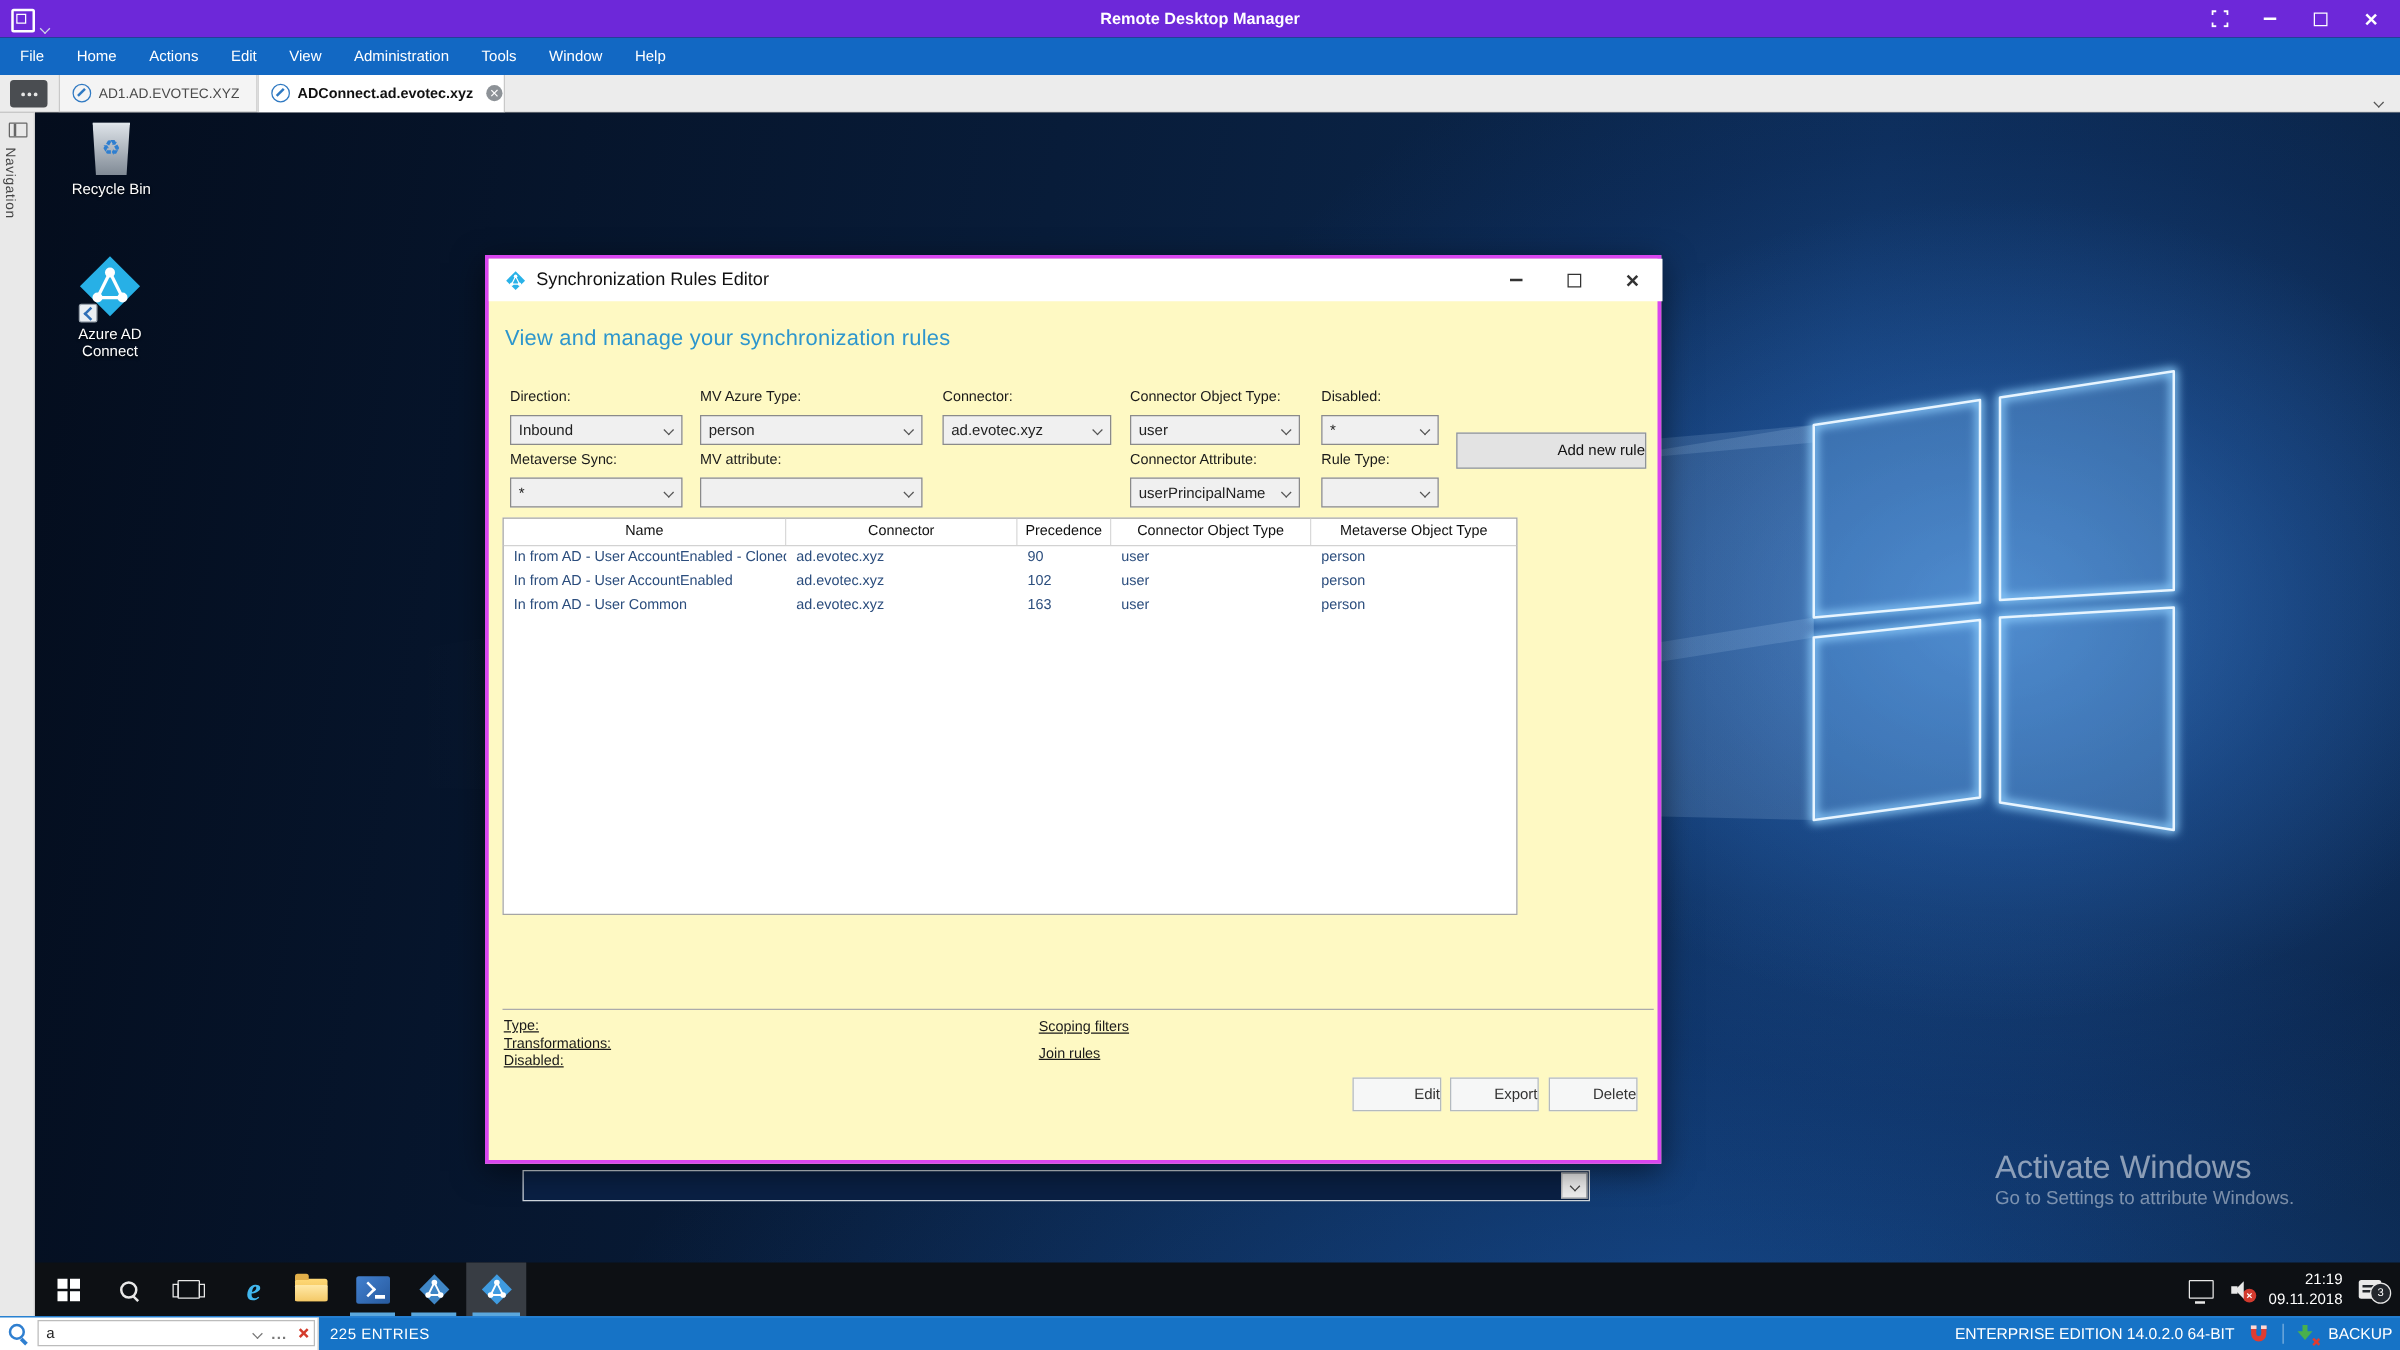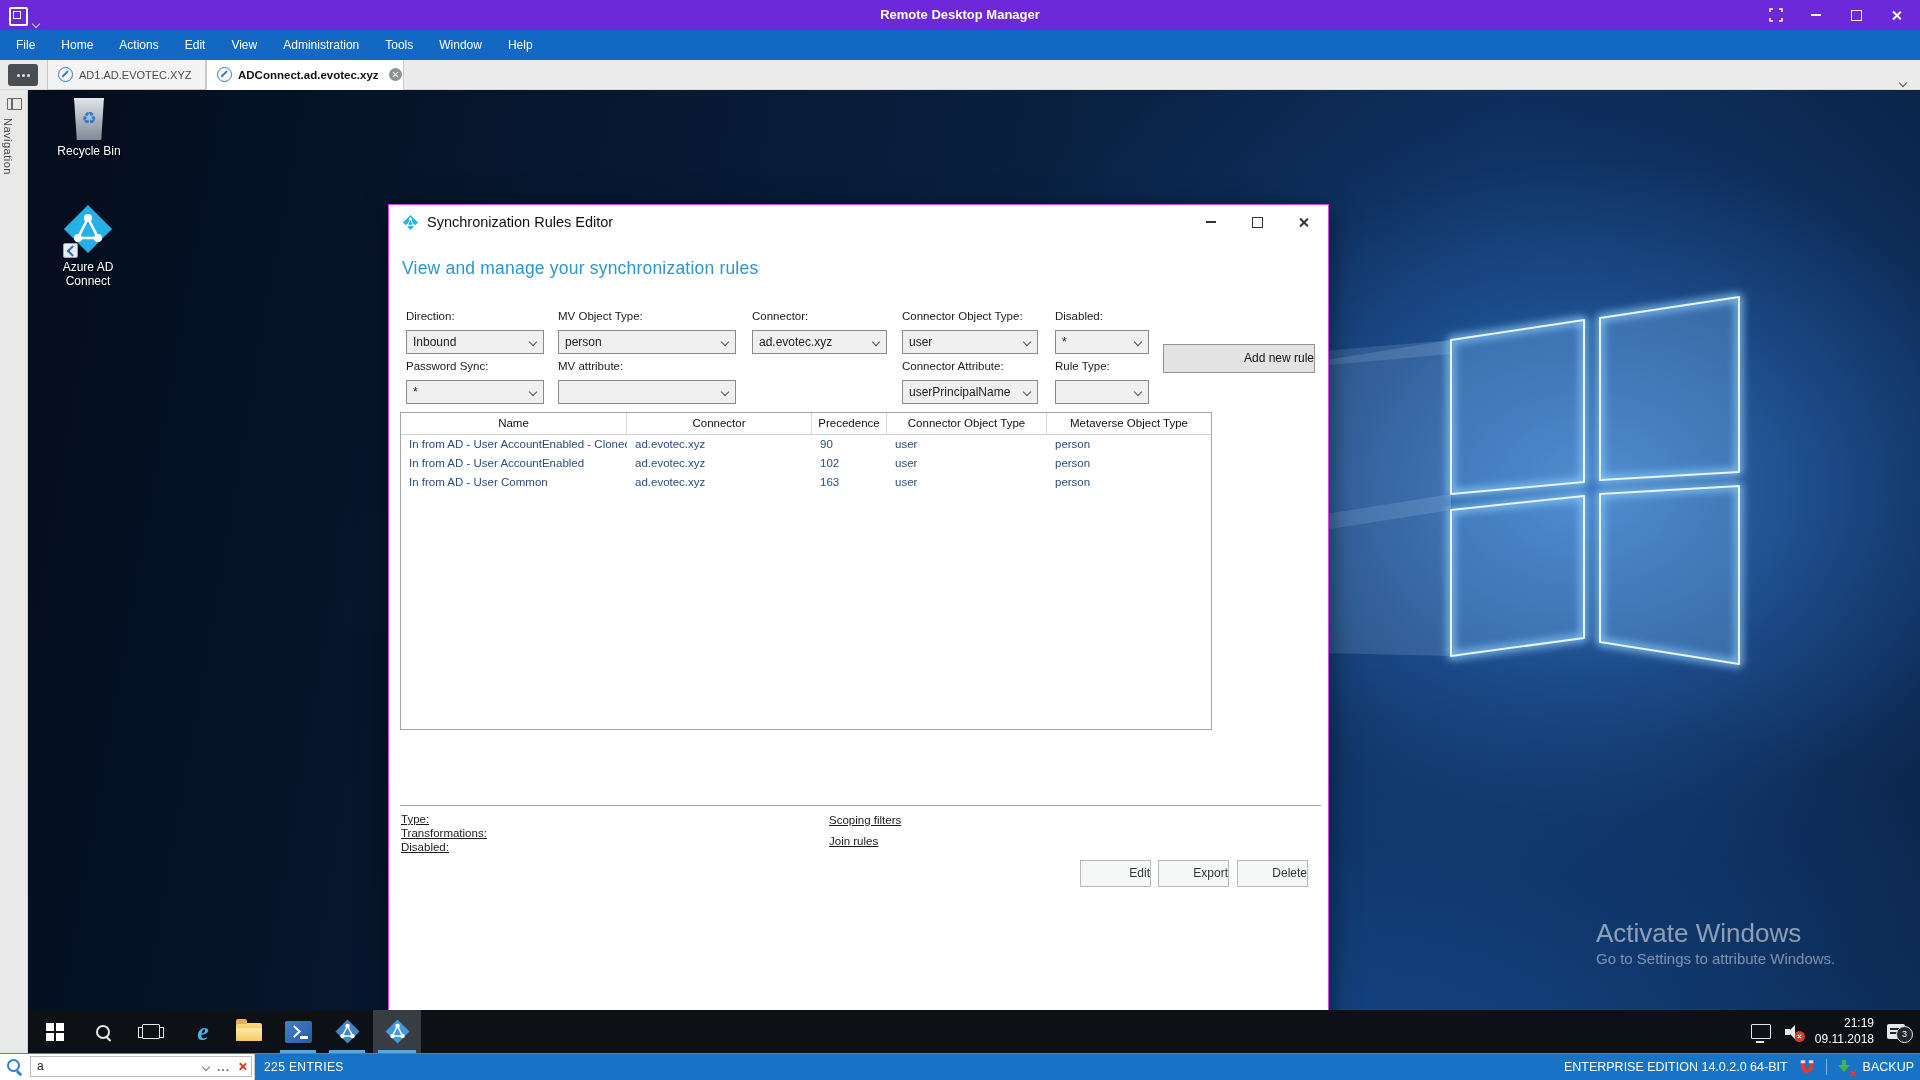--- a/index.html
+++ b/index.html
@@ -63,21 +63,21 @@
   .shortcut-badge{position:absolute;left:2px;bottom:-2px;width:13px;height:13px;background:#e9eef4;border:1px solid #9aa4ae;border-radius:2px;display:flex;align-items:center;justify-content:center;}
   .shortcut-badge::after{content:'';width:6px;height:6px;border-left:2px solid #2f6fb8;border-bottom:2px solid #2f6fb8;transform:rotate(45deg) translate(1px,-1px);}
   #watermark{left:1568px;top:828px;color:rgba(255,255,255,.52);}
   #watermark .l1{font-size:26px;line-height:30px;}
   #watermark .l2{font-size:15px;line-height:22px;color:rgba(255,255,255,.45);}
   
   #bg-combo{left:390px;top:846px;width:854px;height:25px;background:#0a2044;border:1px solid #cfd6dd;box-sizing:border-box;}
   #bg-combo .btn{position:absolute;right:1px;top:1px;width:21px;height:21px;background:#efefef;border-left:1px solid #bbb;display:flex;align-items:center;justify-content:center;color:#444;}
 
   
-  #dialog{left:388px;top:204px;width:941px;height:850px;background:#ffffff;border:1px solid #d946ef;box-shadow:0 6px 24px rgba(0,0,0,.55);box-sizing:border-box;font-size:12px;color:#1a1a1a;}
+  #dialog{left:388px;top:204px;width:941px;height:727px;background:#fef9c3;border:3px solid #d946ef;box-shadow:0 6px 24px rgba(0,0,0,.55);box-sizing:border-box;font-size:12px;color:#1a1a1a;}
   #dlg-titlebar{left:0;top:0;width:939px;height:34px;background:#fff;}
   #dlg-title{left:38px;top:9px;font-size:14.5px;color:#111;}
   #dlg-controls{right:10px;top:5px;display:flex;gap:16px;color:#333;}
   .dlg-btn{width:30px;height:24px;display:flex;align-items:center;justify-content:center;}
   #dlg-heading{left:13px;top:53px;font-size:17.5px;color:#2d96cd;letter-spacing:.2px;}
   .flabel{position:absolute;font-size:11.5px;color:#1a1a1a;}
   .sel{position:absolute;height:24px;background:#f0f0f0;border:1px solid #8a8a8a;box-sizing:border-box;font-size:12px;color:#222;line-height:22px;padding:0 20px 0 6px;overflow:hidden;white-space:nowrap;}
   .sel .chv{position:absolute;right:7px;top:8px;color:#555;}
   .btn{position:absolute;background:#e6e6e6;border:1px solid #8f9499;box-sizing:border-box;text-align:right;font-size:12px;color:#111;}
   #btn-addrule{left:774px;top:139px;width:152px;height:29px;line-height:27px;background:#e3e3e3;}
@@ -315,33 +315,33 @@
           </span>
         <span class="dlg-btn">
             <span class="xmark"></span>
           </span>
       </div>
     </div>
 
     <div id="dlg-heading" class="abs">View and manage your synchronization rules</div>
 
     <span class="flabel" style="left:17px;top:105px">Direction:</span>
-    <span class="flabel" style="left:169px;top:105px">MV Object Type:</span>
+    <span class="flabel" style="left:169px;top:105px">MV Azure Type:</span>
     <span class="flabel" style="left:363px;top:105px">Connector:</span>
     <span class="flabel" style="left:513px;top:105px">Connector Object Type:</span>
     <span class="flabel" style="left:666px;top:105px">Disabled:</span>
 
     <div class="sel" style="left:17px;top:125px;width:138px"><span>Inbound</span><span class="chv"></span></div>
     <div class="sel" style="left:169px;top:125px;width:178px"><span>person</span><span class="chv"></span></div>
     <div class="sel" style="left:363px;top:125px;width:135px"><span>ad.evotec.xyz</span><span class="chv"></span></div>
     <div class="sel" style="left:513px;top:125px;width:136px"><span>user</span><span class="chv"></span></div>
     <div class="sel" style="left:666px;top:125px;width:94px"><span>*</span><span class="chv"></span></div>
     <div id="btn-addrule" class="btn">Add new rule</div>
 
-    <span class="flabel" style="left:17px;top:155px">Password Sync:</span>
+    <span class="flabel" style="left:17px;top:155px">Metaverse Sync:</span>
     <span class="flabel" style="left:169px;top:155px">MV attribute:</span>
     <span class="flabel" style="left:513px;top:155px">Connector Attribute:</span>
     <span class="flabel" style="left:666px;top:155px">Rule Type:</span>
 
     <div class="sel" style="left:17px;top:175px;width:138px"><span>*</span><span class="chv"></span></div>
     <div class="sel" style="left:169px;top:175px;width:178px"><span></span><span class="chv"></span></div>
     <div class="sel" style="left:513px;top:175px;width:136px"><span>userPrincipalName</span><span class="chv"></span></div>
     <div class="sel" style="left:666px;top:175px;width:94px"><span></span><span class="chv"></span></div>
 
     <div id="rules-table" class="abs">

